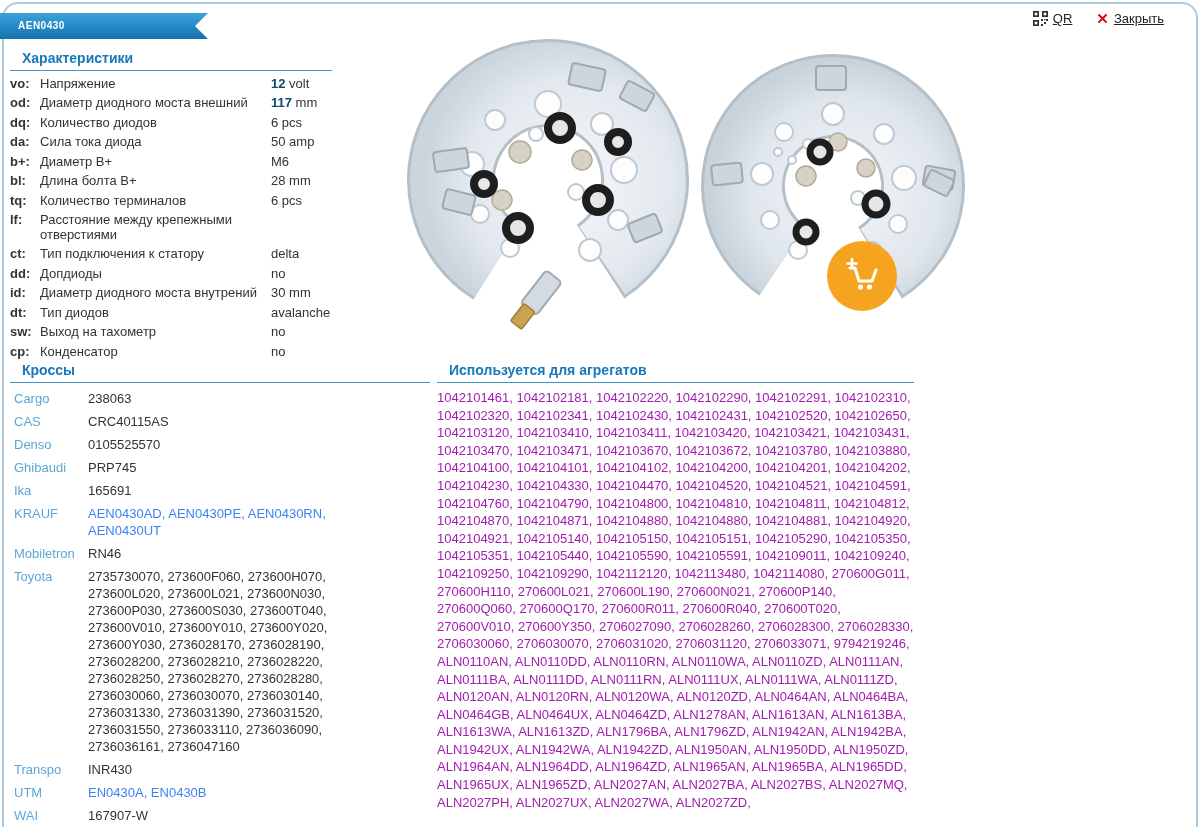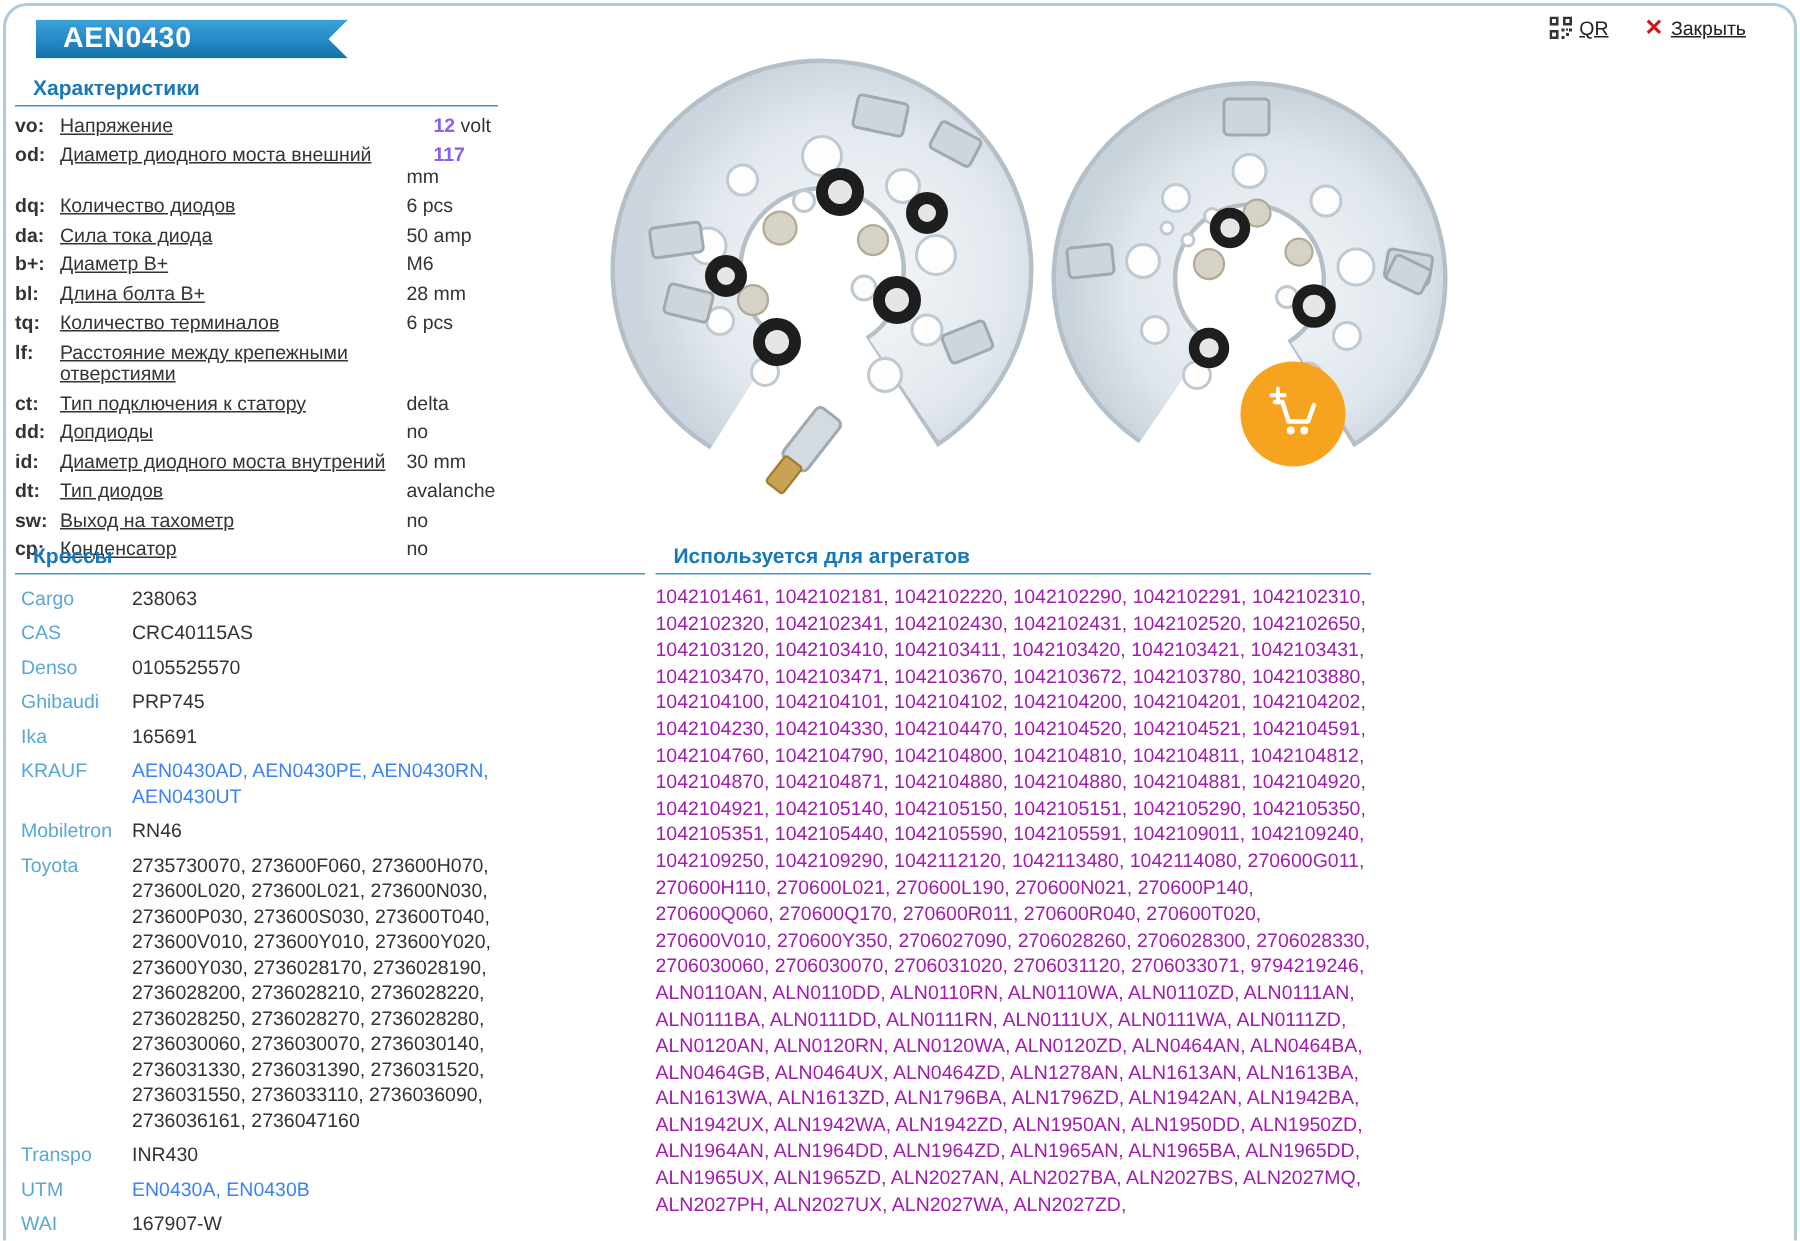--- a/index.html
+++ b/index.html
@@ -6,43 +6,43 @@
   body {
     width:1200px; height:827px; position:relative; overflow:hidden;
     background:#ffffff; font-family:"Liberation Sans", sans-serif; color:#333;
   }
   .frame {
     position:absolute; left:2px; top:2px; right:2px; height:980px;
     border:2px solid #aecbde; border-radius:16px; pointer-events:none;
   }
   
   .ribbon {
-    position:absolute; left:24px; top:13px; width:190px; height:26px;
+    position:absolute; left:0; top:13px; width:190px; height:26px;
     background:linear-gradient(#3ba2d9 0%, #2488c4 55%, #1470ab 100%);
-    color:#fff; font-weight:bold; font-size:19px; line-height:26px;
+    color:#fff; font-weight:bold; font-size:10px; line-height:26px;
     padding-left:18px; letter-spacing:.5px;
     clip-path:polygon(0 0,100% 0,calc(100% - 13px) 50%,100% 100%,0 100%);
   }
   .top-links { position:absolute; top:11px; right:36px; display:flex; gap:24px; align-items:center; font-size:13px; }
   .top-links a { color:#222; text-decoration:none; display:flex; align-items:flex-end; gap:5px; cursor:pointer; }
   .top-links a span.u { text-decoration:underline; }
   .x-icon { color:#d41414; font-weight:bold; font-size:15px; line-height:1; }
   
   .sec-h {
     color:#1878b8; font-size:14px; font-weight:bold;
     padding:0 0 4px 12px; border-bottom:1px solid #4394c6; margin:0;
   }
   
   .char-section { position:absolute; left:10px; top:50px; width:322px; }
   .char-table { border-collapse:collapse; font-size:13px; margin-top:3px; width:100%; }
   .char-table td { padding:2.5px 0; vertical-align:top; line-height:14.5px; }
   .char-table td.code { font-weight:bold; width:30px; }
-  .char-table td.lbl  { width:225px; padding-right:6px;text-decoration:underline; }
+  .char-table td.lbl  { width:225px; padding-right:6px; }
   .char-table td.val  { }
-  .red { color:#8b5cf6; font-weight:bold;margin-left:18px; }
+  .red { color:#0c4a6e; font-weight:bold; }
   
   .cross-section { position:absolute; left:10px; top:362px; width:420px; }
   .cross-table { border-collapse:collapse; font-size:13px; margin-top:4px; }
   .cross-table td { vertical-align:top; padding:3px 0; line-height:17px; }
   .cross-table td.brand { color:#5aa7d6; width:74px; padding-left:4px; cursor:pointer; }
   .cross-table td.cval { color:#333; width:274px; }
   .cross-table td.cval.lnk { color:#3b82f6; cursor:pointer; }
   
   .usage-section { position:absolute; left:437px; top:362px; width:477px; }
   .usage-text { font-size:13px; line-height:17.6px; margin-top:6px; color:#a21caf; }

